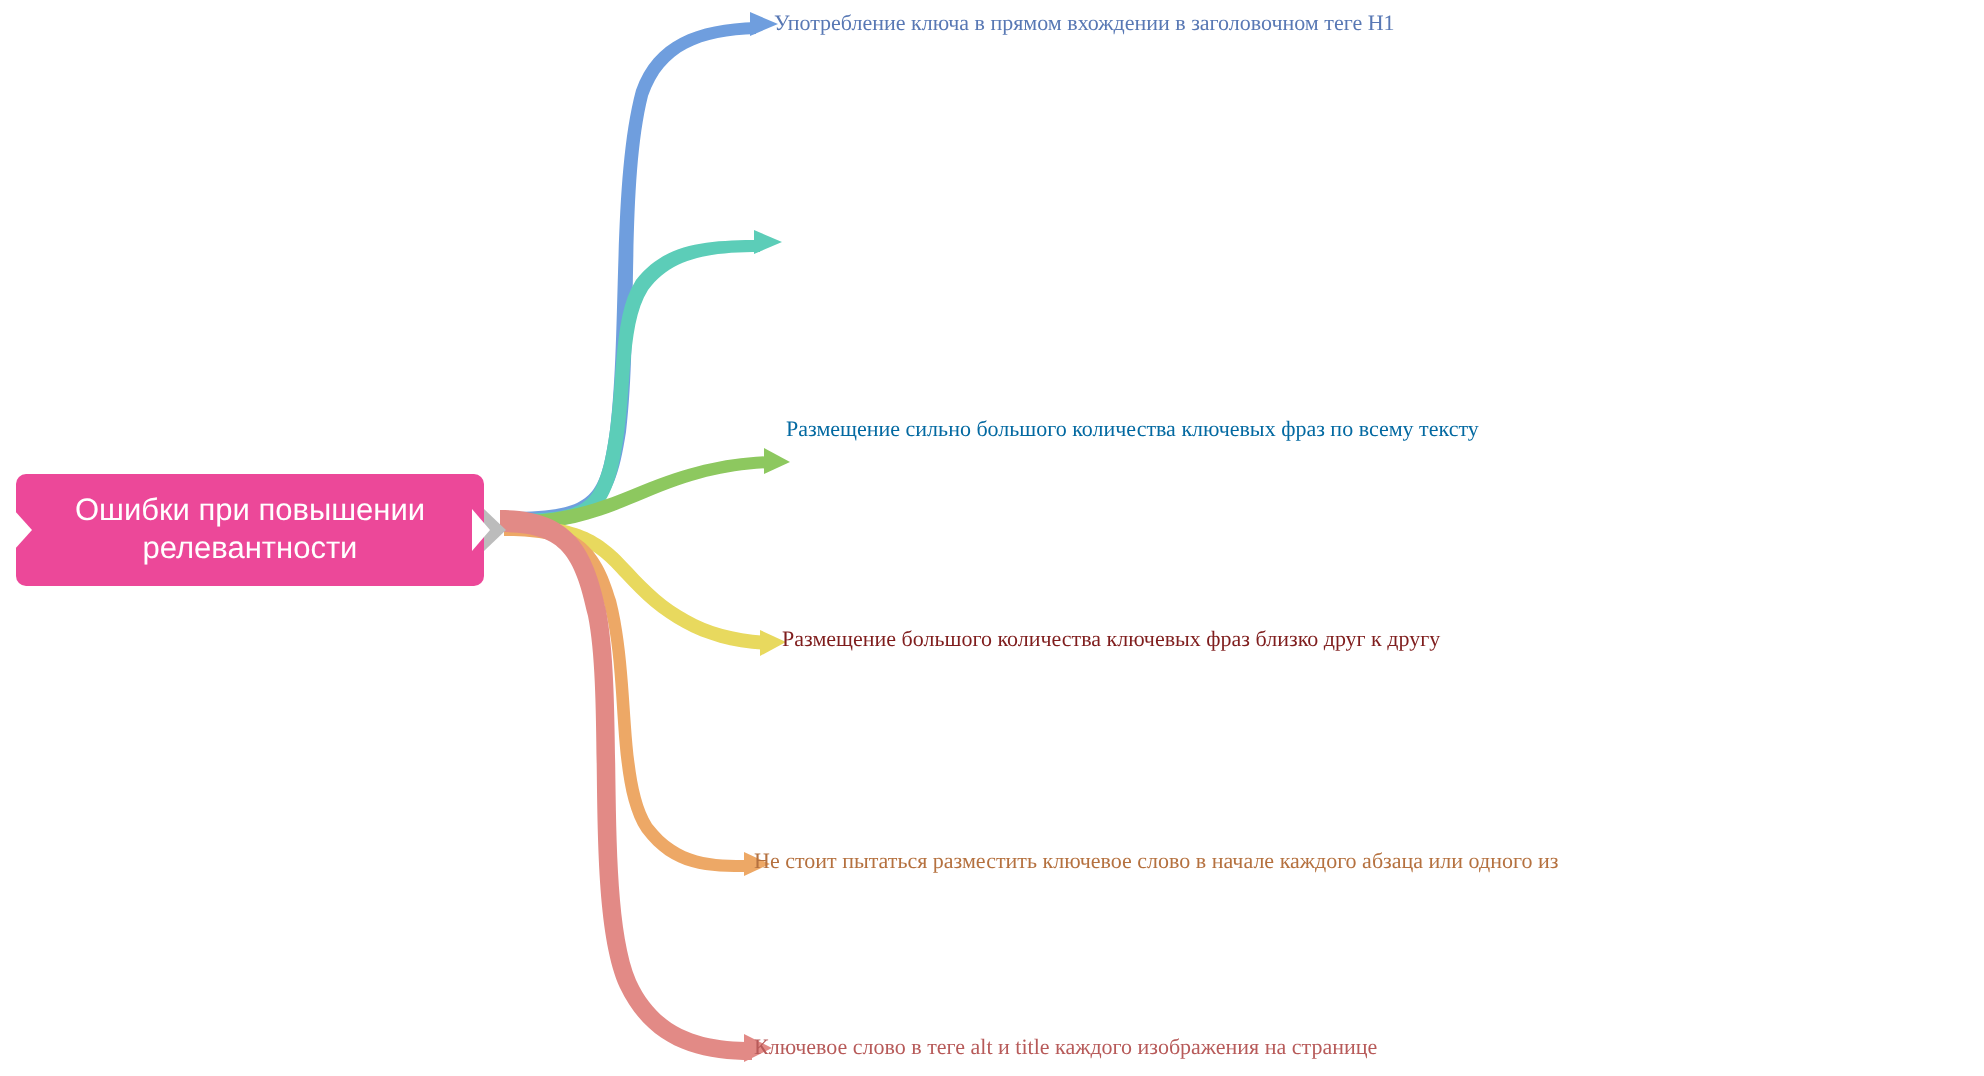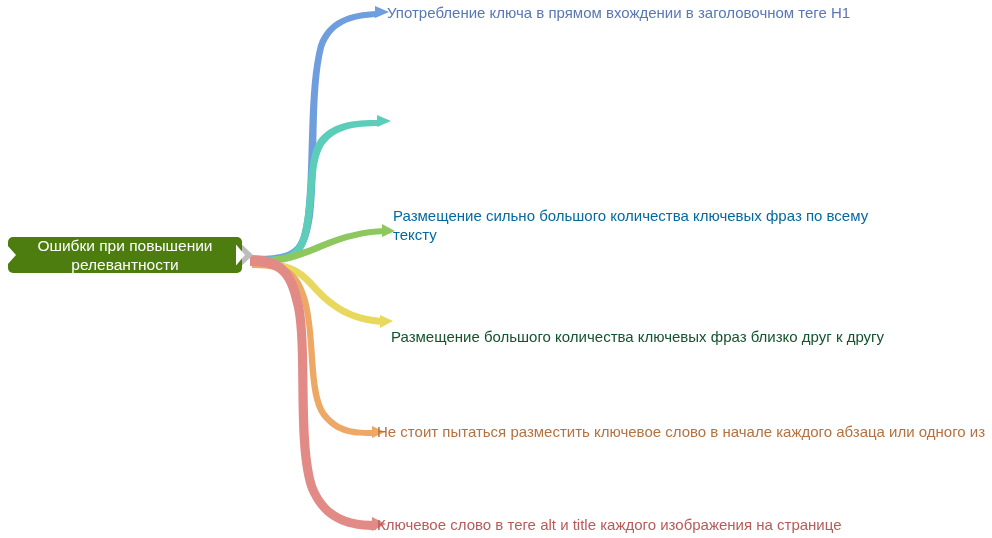--- a/index.html
+++ b/index.html
@@ -22,22 +22,22 @@
     left: 0;
     top: 0;
     width: 992px;
     height: 538px;
   }
   .central-node {
     position: absolute;
     left: 8px;
     top: 237px;
     width: 234px;
-    height: 36px;
-    background: #4d7c0f;
+    height: 56px;
+    background: #ec4899;
     border-radius: 5px;
     display: flex;
     align-items: center;
     justify-content: center;
     box-sizing: border-box;
     padding: 1px 14px;
     z-index: 5;
   }
   .central-node-label {
     color: #ffffff;
@@ -76,24 +76,24 @@
     top: 50%;
     transform: translateY(-50%);
     width: 9px;
     height: 21px;
     background: #ffffff;
     clip-path: polygon(0 0, 100% 50%, 0 100%);
     z-index: 7;
   }
   .branch-label {
     position: absolute;
-    font-size: 15px;
+    font-size: 11px;
     line-height: 19px;
     white-space: pre;
-    font-family: Liberation Sans, sans-serif;
+    font-family: Liberation Serif, serif;
   }
   .branch-label.wrap {
     white-space: normal;
     width: 490px;
   }
 </style>
 </head>
 <body>
 
 <div id="mindmap-root">
@@ -174,19 +174,19 @@
     <div class="central-node-label">Ошибки при повышении релевантности</div>
     <div class="node-point-notch"></div>
     <div class="node-point-right"></div>
   </div>
 
   <div class="branch-label" style="left:387px; top:3px; color:#5878b4;">Употребление ключа в прямом вхождении в заголовочном теге H1</div>
 
 
   <div class="branch-label wrap" style="left:393px; top:206px; color:#0369a1;">Размещение сильно большого количества ключевых фраз по всему тексту</div>
 
-  <div class="branch-label" style="left:391px; top:311px; color:#14532d;margin-top:16px;">Размещение большого количества ключевых фраз близко друг к другу</div>
+  <div class="branch-label" style="left:391px; top:311px; color:#7f1d1d;">Размещение большого количества ключевых фраз близко друг к другу</div>
 
   <div class="branch-label" style="left:377px; top:515px; color:#b75a59;">Ключевое слово в теге alt и title каждого изображения на странице</div>
 
   <div class="branch-label" style="left:377px; top:422px; color:#b5713f;">Не стоит пытаться разместить ключевое слово в начале каждого абзаца или одного из</div>
 
 </div>
 
 </body></html>

